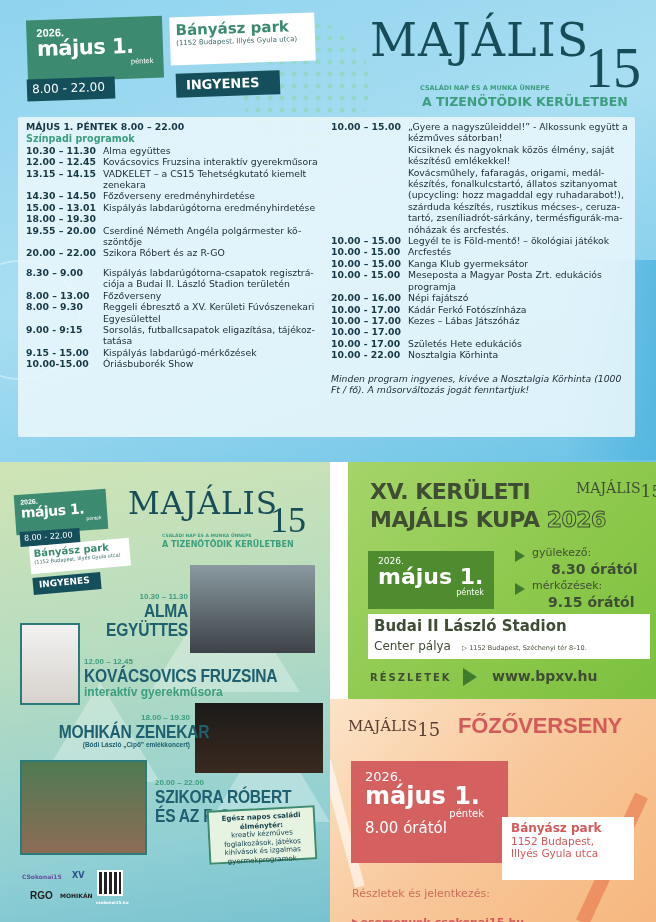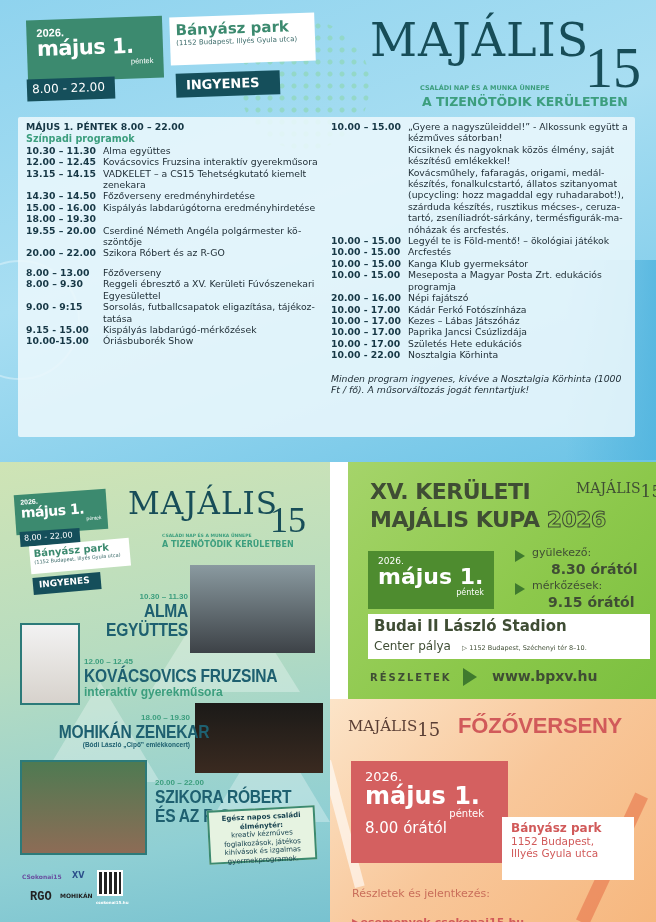--- a/index.html
+++ b/index.html
@@ -131,36 +131,40 @@
       </div>
     <div class="row">
         <span class="t">13.15 – 14.15</span>
         <span class="d">VADKELET – a CS15 Tehetségkutató kiemelt zenekara</span>
       </div>
     <div class="row">
         <span class="t">14.30 – 14.50</span>
         <span class="d">Főzőverseny eredményhirdetése</span>
       </div>
     <div class="row">
-        <span class="t">15.00 – 16.00</span>
+        <span class="t">15.00 – 13.01</span>
         <span class="d">Kispályás labdarúgótorna eredményhirdetése</span>
       </div>
     <div class="row">
         <span class="t">18.00 – 19.30</span>
       </div>
     <div class="row">
         <span class="t">19.55 – 20.00</span>
         <span class="d">Cserdiné Németh Angéla polgármester kö-szöntője</span>
       </div>
     <div class="row">
         <span class="t">20.00 – 22.00</span>
         <span class="d">Szikora Róbert és az R-GO</span>
       </div>
     <div class="gap"></div>
     <div class="row">
+        <span class="t">8.30 – 9.00</span>
+        <span class="d">Kispályás labdarúgótorna-csapatok regisztrá-ciója a Budai II. László Stadion  területén</span>
+      </div>
+    <div class="row">
         <span class="t">8.00 – 13.00</span>
         <span class="d">Főzőverseny</span>
       </div>
     <div class="row">
         <span class="t">8.00 – 9.30</span>
         <span class="d">Reggeli ébresztő a XV. Kerületi Fúvószenekari Egyesülettel</span>
       </div>
     <div class="row">
         <span class="t">9.00 - 9:15</span>
         <span class="d">Sorsolás, futballcsapatok eligazítása, tájékoz-tatása</span>
@@ -205,21 +209,20 @@
     <div class="row">
         <span class="t">10.00 - 17.00</span>
         <span class="d">Kádár Ferkó Fotószínháza</span>
       </div>
     <div class="row">
         <span class="t">10.00 – 17.00</span>
         <span class="d">Kezes – Lábas Játszóház</span>
       </div>
     <div class="row">
         <span class="t">10.00 – 17.00</span>
-        <span class="d">Paprika Jancsi Csúzlizdája</span>
       </div>
     <div class="row">
         <span class="t">10.00 - 17.00</span>
         <span class="d">Születés Hete edukációs</span>
       </div>
     <div class="row">
         <span class="t">10.00 - 22.00</span>
         <span class="d">Nosztalgia Körhinta</span>
       </div>
     <div class="note">Minden program ingyenes, kivéve a Nosztalgia Körhinta (1000 Ft / fő). A műsorváltozás jogát fenntartjuk!</div>
@@ -283,21 +286,21 @@
   <span class="an" style="transform-origin:left">ÉS AZ R-GO</span>
 </div>
 
 <div class="infobox">
   <b>Egész napos családi élménytér:</b>
   <span>kreatív kézműves foglalkozások, játékos kihívások és izgalmas gyermekprogramok.</span>
 </div>
 
 <div class="lg" style="left:22px;top:873px;color:#6a4fa0">CSokonai15</div>
 <div class="lg" style="left:72px;top:871px;font-size:8px;color:#2b4f8a">XV</div>
-<div class="lg" style="left:30px;top:890px;font-size:12px;font-family:Liberation Mono, monospace;color:#222">RGO</div>
+<div class="lg" style="left:30px;top:890px;font-size:10px;font-family:Liberation Sans, sans-serif;color:#222">RGO</div>
 <div class="lg" style="left:60px;top:892px;color:#222">MOHIKÁN</div>
 <div class="qr"></div>
 <div class="lg" style="left:96px;top:900px;font-size:4px;color:#fff">csokonai15.hu</div>
 
 <section class="fb">
   <div class="title1">XV. KERÜLETI</div>
   <div class="title2">
     <span>MAJÁLIS KUPA</span>
     <span class="y2026">2026</span>
   </div>

